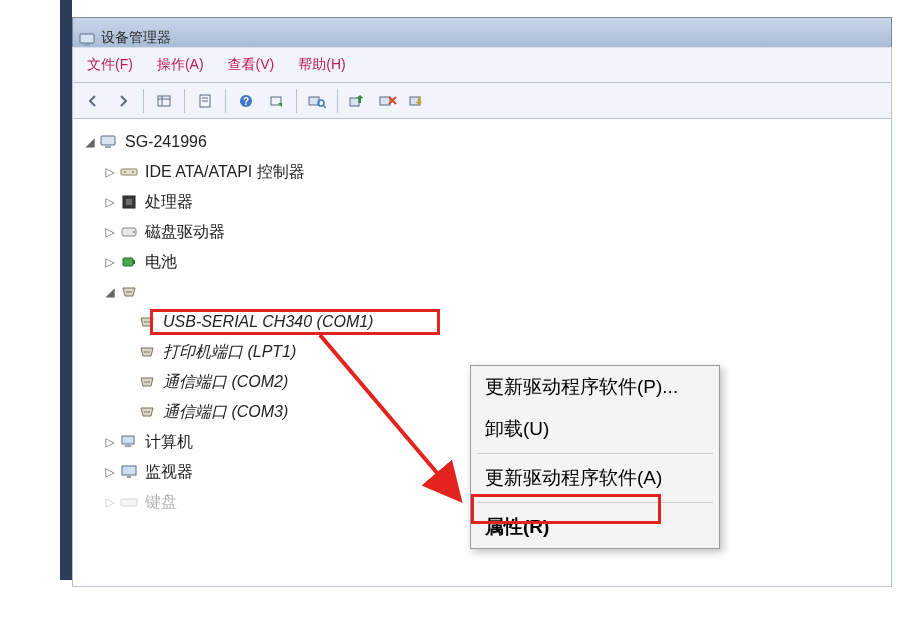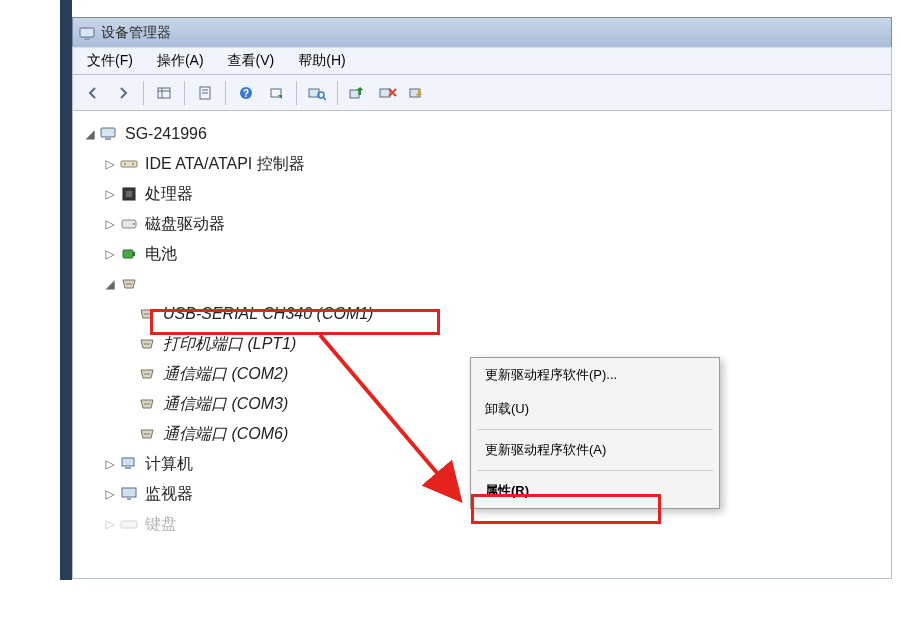--- a/index.html
+++ b/index.html
@@ -1,34 +1,34 @@
 <!DOCTYPE html>
 <html><head>
 <meta charset="utf-8">
 <style>
 * { box-sizing: border-box; margin: 0; padding: 0; }
 body { font-family: "Microsoft YaHei", "SimSun", sans-serif; font-size: 14px; background: #fff; width: 901px; height: 622px; position: relative; overflow: hidden; }
 .stage { position: absolute; left: 72px; top: 17px; width: 820px; height: 562px; background: #fff; }
-.titlebar { height: 30px; background: linear-gradient(#c9d6e8, #a9bdd8); display: flex; align-items: center; padding-left: 6px; border: 1px solid #7a8aa5; border-bottom: none; }
+.titlebar { height: 30px; background: linear-gradient(#c9d6e8, #a9bdd8); display: flex; align-items: flex-end; padding-left: 6px; border: 1px solid #7a8aa5; border-bottom: none; }
 .titlebar .ticon { width: 16px; height: 16px; margin-right: 6px; }
 .titlebar .ttext { font-size: 14px; color: #2b2b2b; }
-.menubar { height: 28px; background: #f1f4fb; border: 1px solid #b6c3d6; border-top: 1px solid #d8e0ee; display: flex; align-items: center; padding-left: 8px; gap: 12px; font-size: 14px; color: #000000; }
+.menubar { height: 36px; background: #f1f4fb; border: 1px solid #b6c3d6; border-top: 1px solid #d8e0ee; display: flex; align-items: center; padding-left: 8px; gap: 12px; font-size: 14px; color: #be185d; }
 .menubar .mitem { padding: 4px 6px; cursor: default; }
 .toolbar { height: 36px; background: #f1f4fb; border-left: 1px solid #b6c3d6; border-right: 1px solid #b6c3d6; border-bottom: 1px solid #b6c3d6; display: flex; align-items: center; padding-left: 6px; gap: 2px; }
 .tbtn { width: 28px; height: 28px; border: 1px solid transparent; display: flex; align-items: center; justify-content: center; cursor: default; }
 .tsep { width: 1px; height: 24px; background: #b6c3d6; margin: 0 4px; }
 .client { border-left: 1px solid #b6c3d6; border-right: 1px solid #b6c3d6; border-bottom: 1px solid #b6c3d6; background: #fff; height: calc(100% - 94px); padding: 8px 0 0 10px; position: relative; }
 .tree { font-size: 16px; color: #222; }
 .row { display: flex; align-items: center; height: 30px; white-space: nowrap; }
 .twisty { width: 14px; display: inline-flex; justify-content: center; color: #666; font-size: 12px; cursor: default; }
 .icon { width: 20px; height: 20px; margin: 0 4px 0 2px; display: inline-flex; align-items: center; justify-content: center; }
 .lbl { padding: 1px 2px; }
 .ind1 { padding-left: 20px; }
 .ind2 { padding-left: 52px; font-style: italic; }
-.ctxmenu { position: absolute; left: 397px; top: 330px; width: 250px; background: #f4f4f4; border: 1px solid #9a9a9a; box-shadow: 3px 3px 8px rgba(0,0,0,.25); font-size: 13px; }
+.ctxmenu { position: absolute; left: 397px; top: 330px; width: 250px; background: #f4f4f4; border: 1px solid #9a9a9a; box-shadow: 3px 3px 8px rgba(0,0,0,.25); font-size: 19px; }
 .ctxmenu .citem { padding: 8px 14px; cursor: default; }
 .ctxmenu .csep { height: 1px; background: #cfcfcf; margin: 3px 6px; }
 .hl-red { border: 3px solid #e4231f; position: absolute; pointer-events: none; }
 .arrow { position: absolute; pointer-events: none; }
 .leftedge { position: absolute; left: 60px; top: 0; width: 12px; height: 580px; background: #2a3d58; }
 svg { display: block; }
 </style>
 </head>
 <body>
 
@@ -230,31 +230,20 @@
       <div class="row ind2">
         <span class="icon">
             <svg width="20" height="20" viewBox="0 0 20 20">
               <path d="M4 6 L16 6 L14 14 L6 14 Z" fill="#d8d4c8" stroke="#7a725a"></path>
               <circle cx="8" cy="10" r="0.8" fill="#7a725a"></circle>
               <circle cx="10" cy="10" r="0.8" fill="#7a725a"></circle>
               <circle cx="12" cy="10" r="0.8" fill="#7a725a"></circle>
             </svg>
           </span>
         <span class="lbl">通信端口 (COM3)</span>
-      </div>
-      <div class="row ind2">
-        <span class="icon">
-            <svg width="20" height="20" viewBox="0 0 20 20">
-              <path d="M4 6 L16 6 L14 14 L6 14 Z" fill="#d8d4c8" stroke="#7a725a"></path>
-              <circle cx="8" cy="10" r="0.8" fill="#7a725a"></circle>
-              <circle cx="10" cy="10" r="0.8" fill="#7a725a"></circle>
-              <circle cx="12" cy="10" r="0.8" fill="#7a725a"></circle>
-            </svg>
-          </span>
-        <span class="lbl">通信端口 (COM6)</span>
       </div>
 
       <div class="row ind1">
         <span class="twisty">▷</span>
         <span class="icon">
             <svg width="20" height="20" viewBox="0 0 20 20">
               <rect x="3" y="4" width="12" height="8" fill="#cfe0f2" stroke="#5b6d88"></rect>
               <rect x="6" y="13" width="6" height="2" fill="#8fa3bd"></rect>
             </svg>
           </span>

